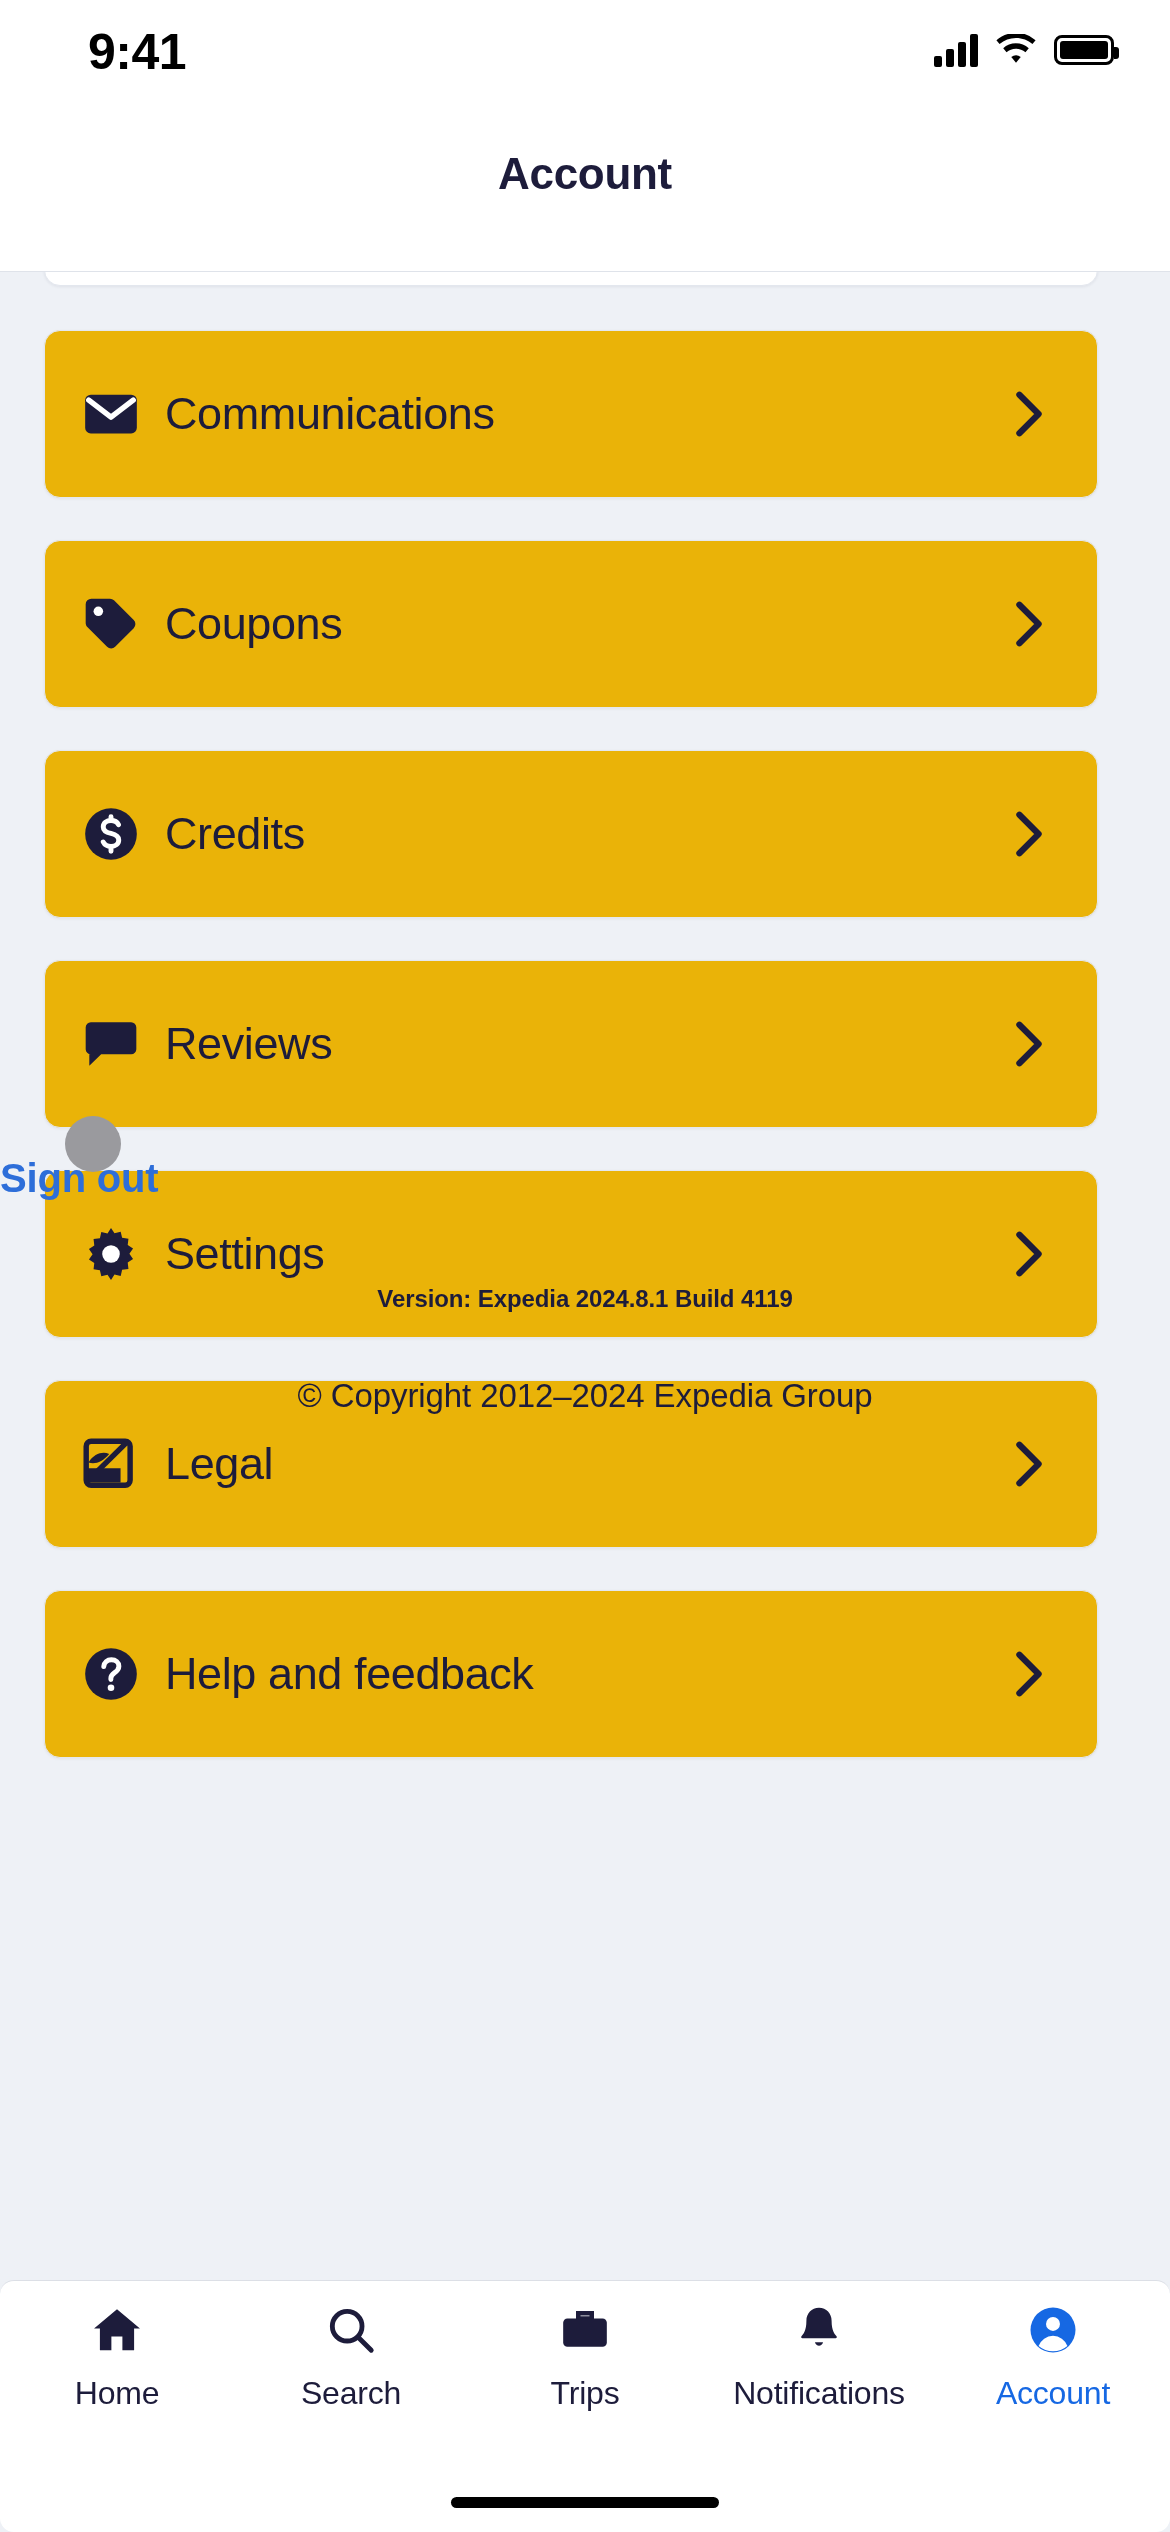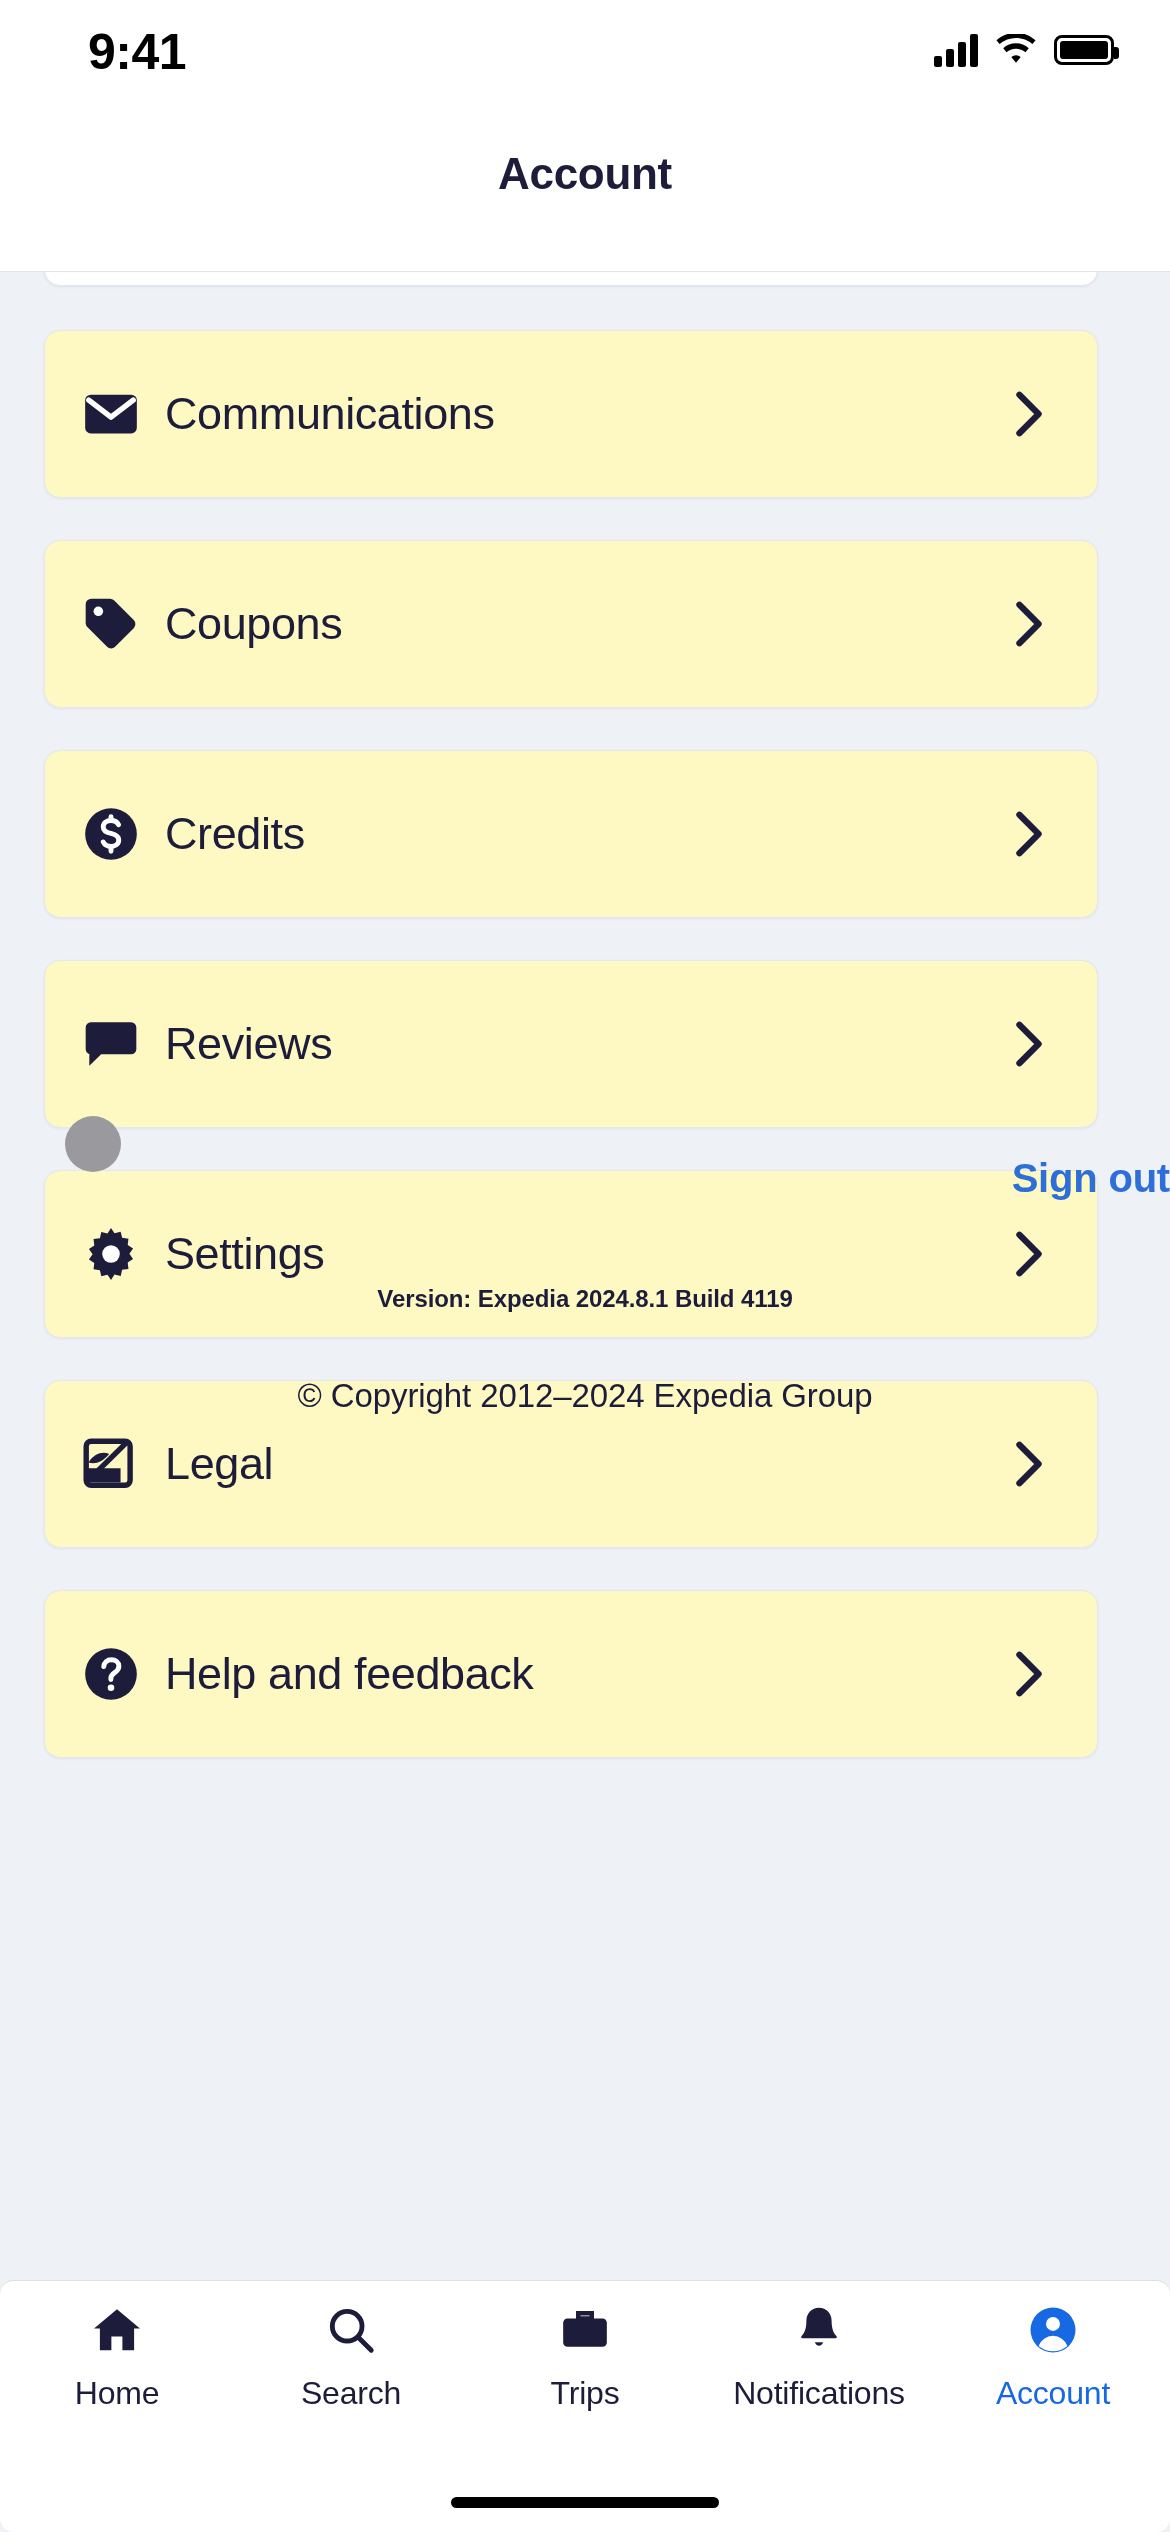--- a/index.html
+++ b/index.html
@@ -61,41 +61,41 @@
 
   
   .card-peek{
     position:absolute; left:44px; top:-154px; width:1054px; height:168px;
     background:#fff; border:1px solid #e3e7ee; border-radius:16px;
     box-shadow:0 1px 3px rgba(30,35,60,.07);
   }
 
   .card{
     position:absolute; left:44px; width:1054px; height:168px;
-    background:#fef9c3; border:1px solid #e4e8ef; border-radius:16px;
+    background:#eab308; border:1px solid #e4e8ef; border-radius:16px;
     box-shadow:0 1px 3px rgba(30,35,60,.06);
   }
   .card .ic{
     position:absolute; left:32px; top:50%; transform:translateY(-50%);
     width:68px; height:68px; display:flex; align-items:center; justify-content:center;
   }
   .card .ic svg{ display:block; }
   .card .lbl{
     position:absolute; left:120px; top:50%; transform:translateY(-50%);
     font-size:45px; font-weight:400; letter-spacing:-0.4px; color:#1d1c3b;
     white-space:nowrap;
   }
   .card .chev{
     position:absolute; right:52px; top:50%; transform:translateY(-50%);
     width:32px; height:48px;
   }
 
   
   .signout{
-    position:absolute; left:0; width:1170px; text-align:right;
+    position:absolute; left:0; width:1170px; text-align:left;
     font-size:40px; font-weight:700; color:#2d6ed9; letter-spacing:-0.2px;
   }
   .version{
     position:absolute; left:0; width:1170px; text-align:center;
     font-size:24px; font-weight:700; color:#1d1c3b; letter-spacing:-0.1px;
   }
   .copyright{
     position:absolute; left:0; width:1170px; text-align:center;
     font-size:33px; font-weight:400; color:#1d1c3b; letter-spacing:-0.1px;
   }

